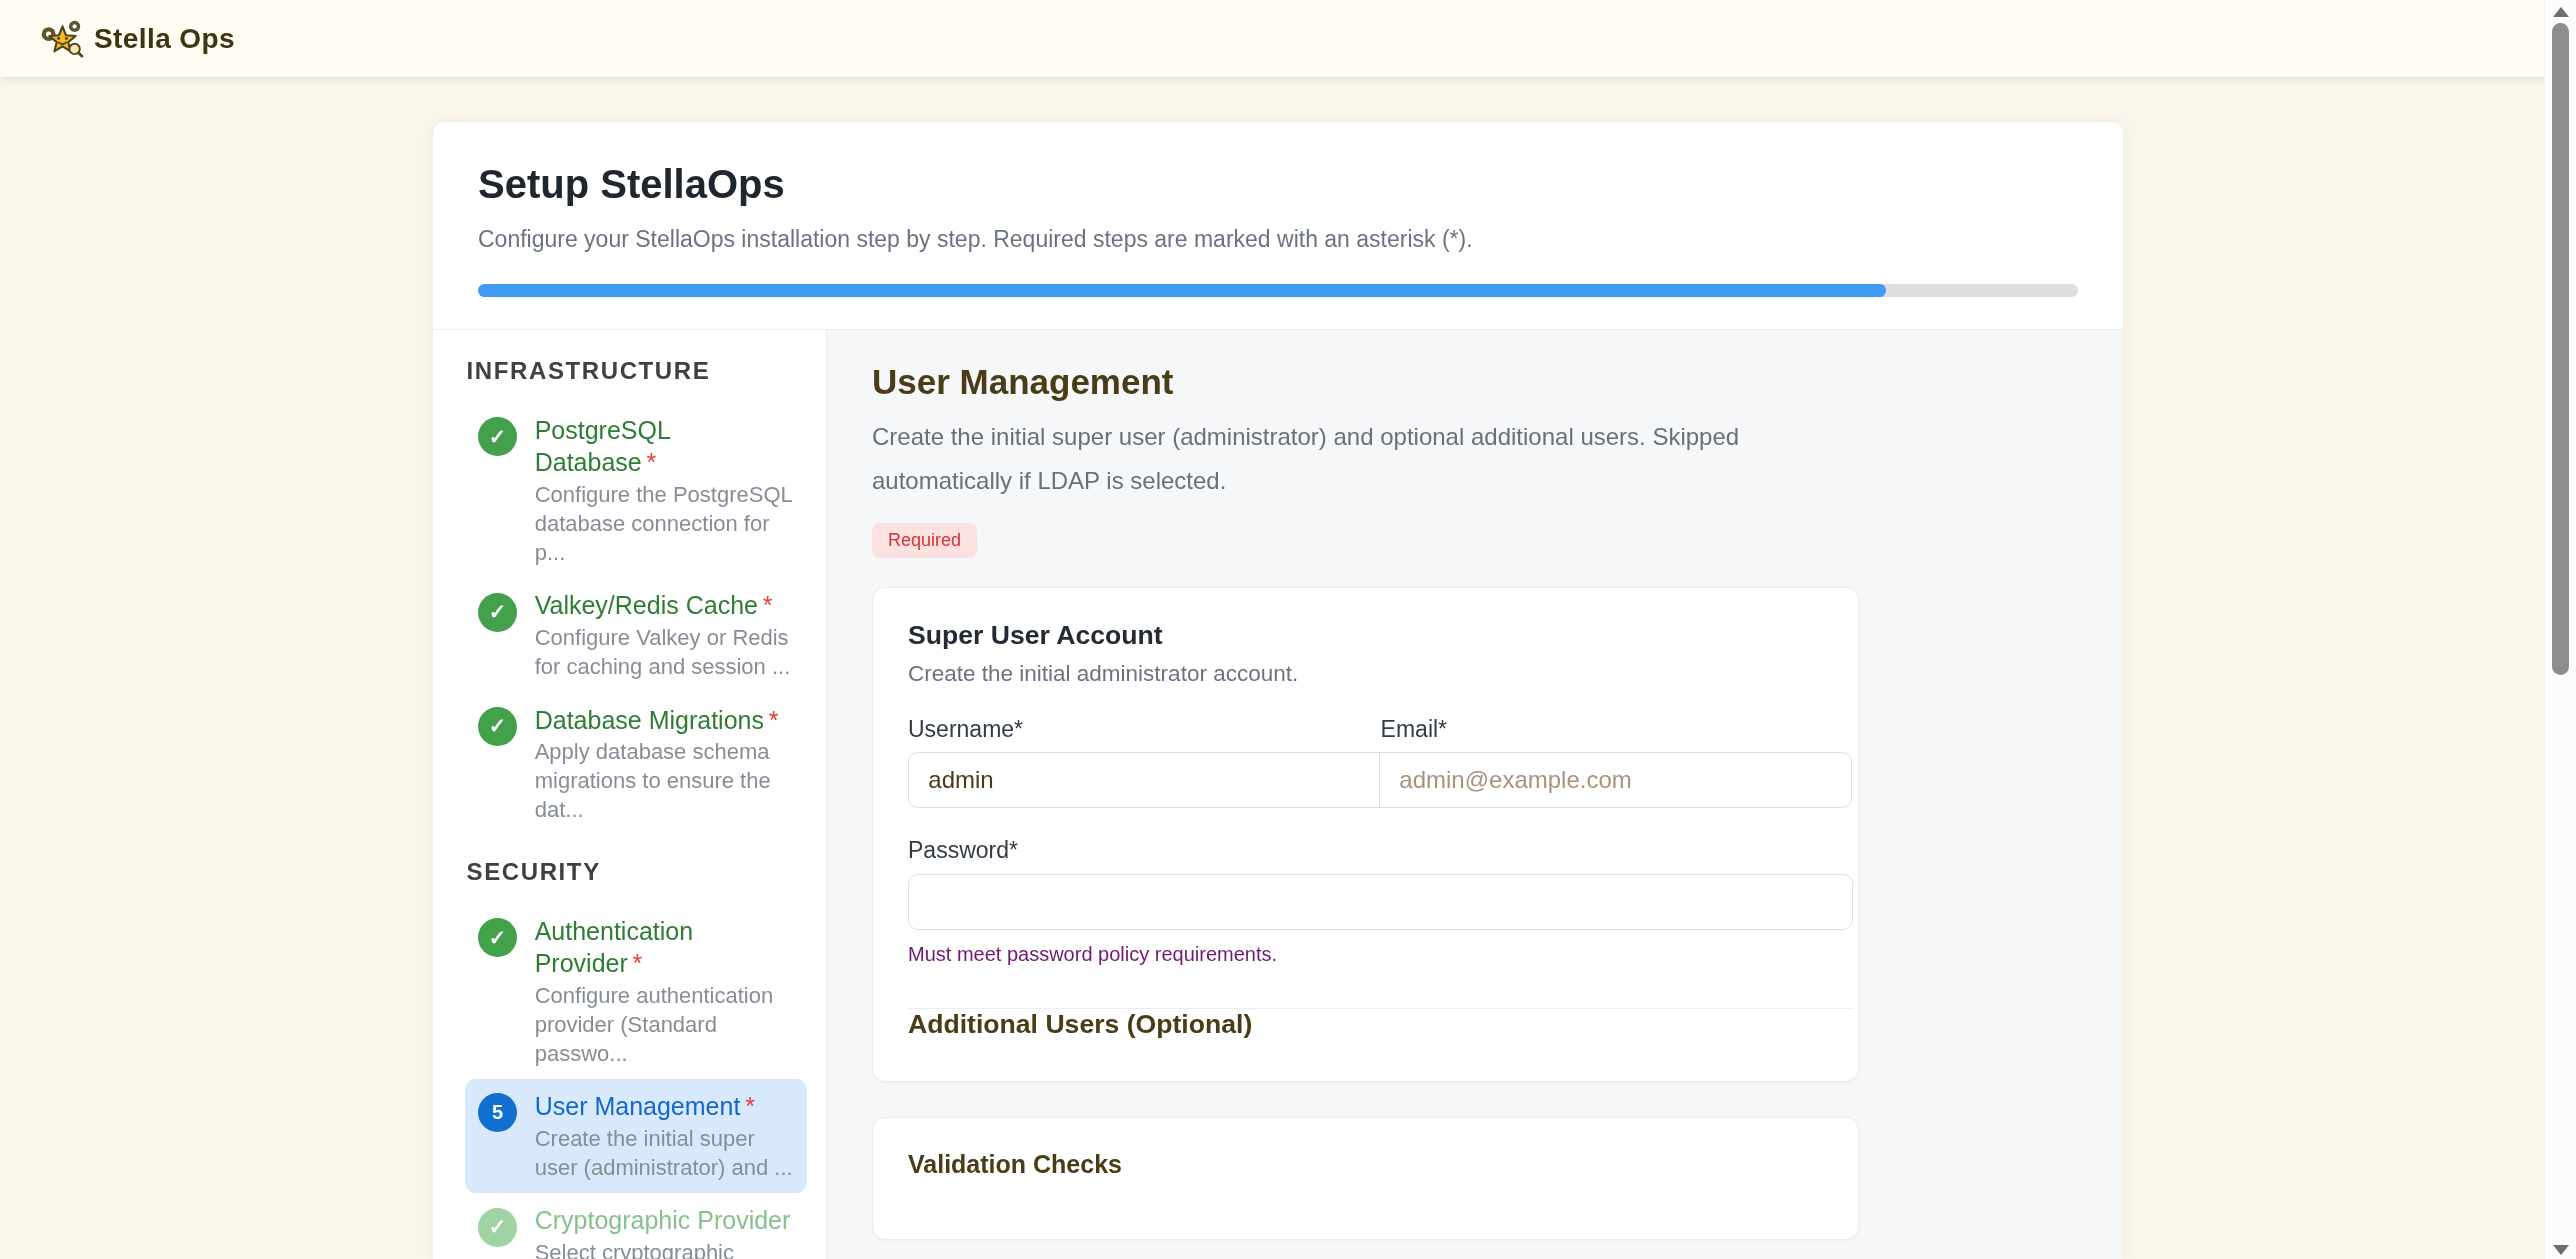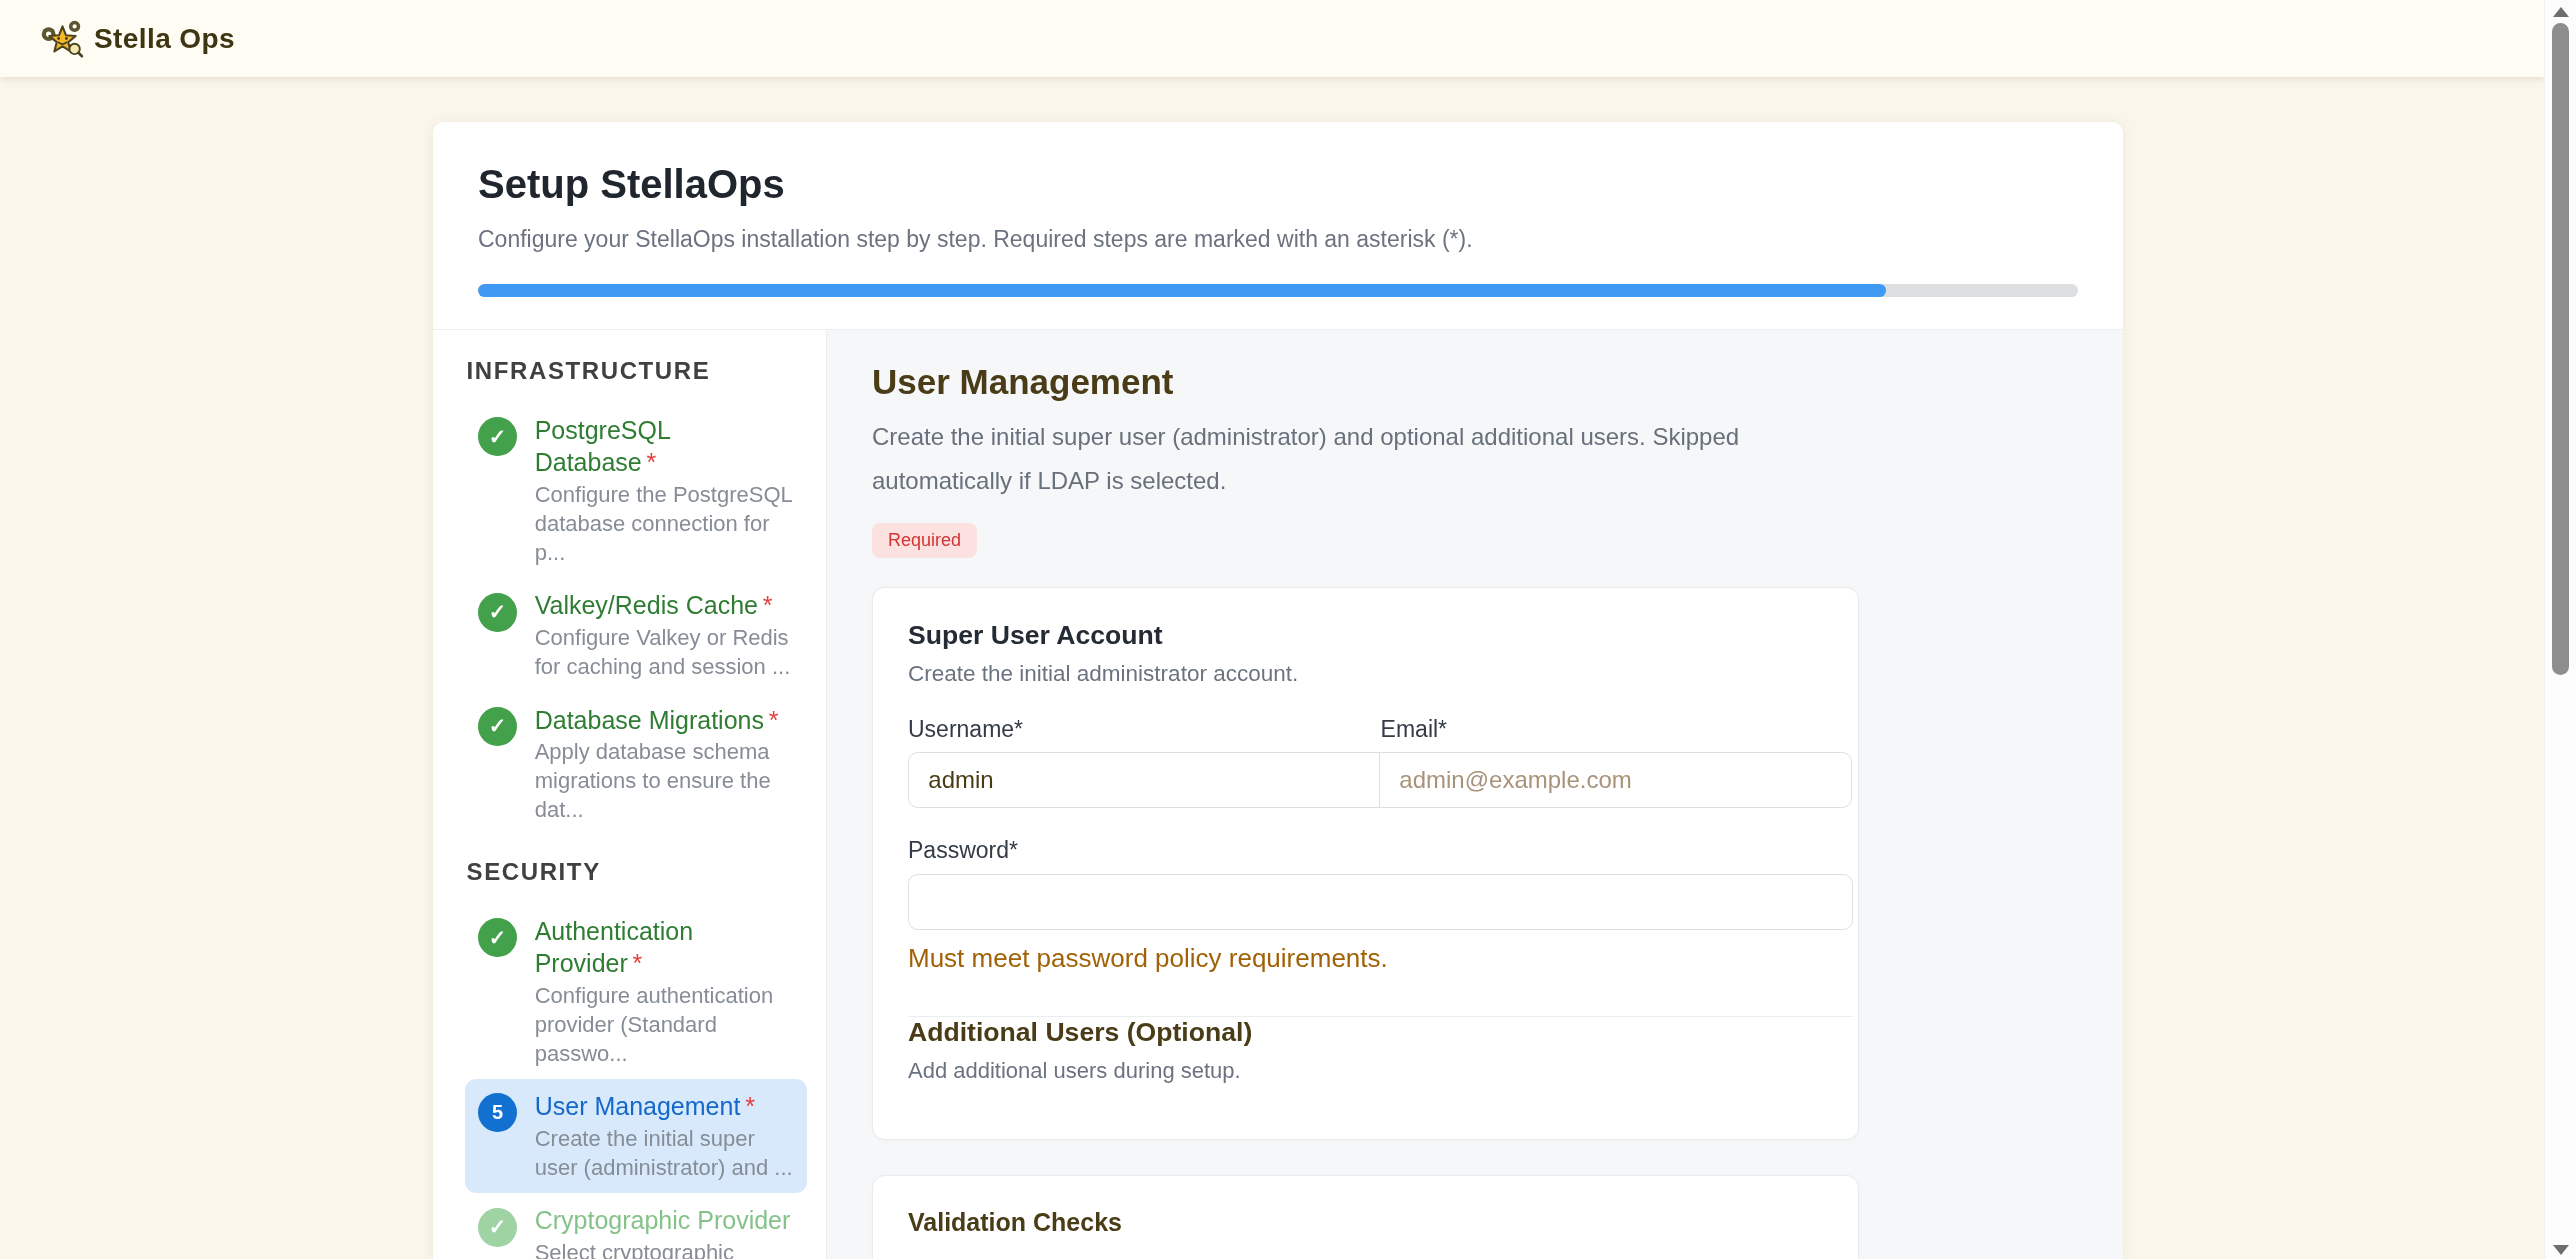--- a/index.html
+++ b/index.html
@@ -107,21 +107,21 @@
   .input-row { display:flex; }
   .tinput {
     height:56px; box-sizing:border-box; border:1.6px solid #DCDFE2; background:#fff;
     font-family:inherit; font-size:24px; color:#4A3B15; padding:0 19.3px; outline:none;
   }
   .tinput::placeholder { color:#A8937A; opacity:1; }
   .in-left  { width:50%; border-radius:9.7px 0 0 9.7px; }
   .in-right { width:50%; border-radius:0 9.7px 9.7px 0; margin-left:-1.6px; }
   .flabel-solo { font-size:23px; color:#333B46; margin:29px 0 9.7px 0; }
   .in-full { width:100%; border-radius:9.7px; }
-  .hint { margin:13px 0 0 0; font-size:26px; color:#a16207; }
+  .hint { margin:13px 0 0 0; font-size:20px; color:#701a75; }
   .card-divider { border:none; border-top:1.6px solid #ECEDEF; margin:42px 0 0 0; }
   .olive-h { margin:39px 0 6.4px 0; font-size:25px; color:#4A3C16 !important; font-weight:bold; }
   .au-sub { margin:0 0 24px 0; font-size:22px; color:#6B7280; }
   .dashed-btn {
     width:100%; height:56px; box-sizing:border-box; background:transparent;
     border:2.4px dashed #C9CDD2; border-radius:9.7px; cursor:pointer;
     font-family:inherit; font-size:24px; color:#39414D;
     display:flex; align-items:center; justify-content:center;
   }
   .card2 { margin-top:35px; }
@@ -250,21 +250,20 @@
           <input class="tinput in-right" type="text" placeholder="admin@example.com" style="">
         </div>
 
         <div class="flabel-solo">Password*</div>
         <input class="tinput in-full" type="password" style="">
         <p class="hint">Must meet password policy requirements.</p>
 
         <hr class="card-divider">
 
         <h3 class="olive-h">Additional Users (Optional)</h3>
-        <p class="au-sub">Add additional users during setup.</p>
       </div>
 
       
       <div class="card card2">
         <h3>Validation Checks</h3>
 
       </div>
 
     </div>
   </div>

